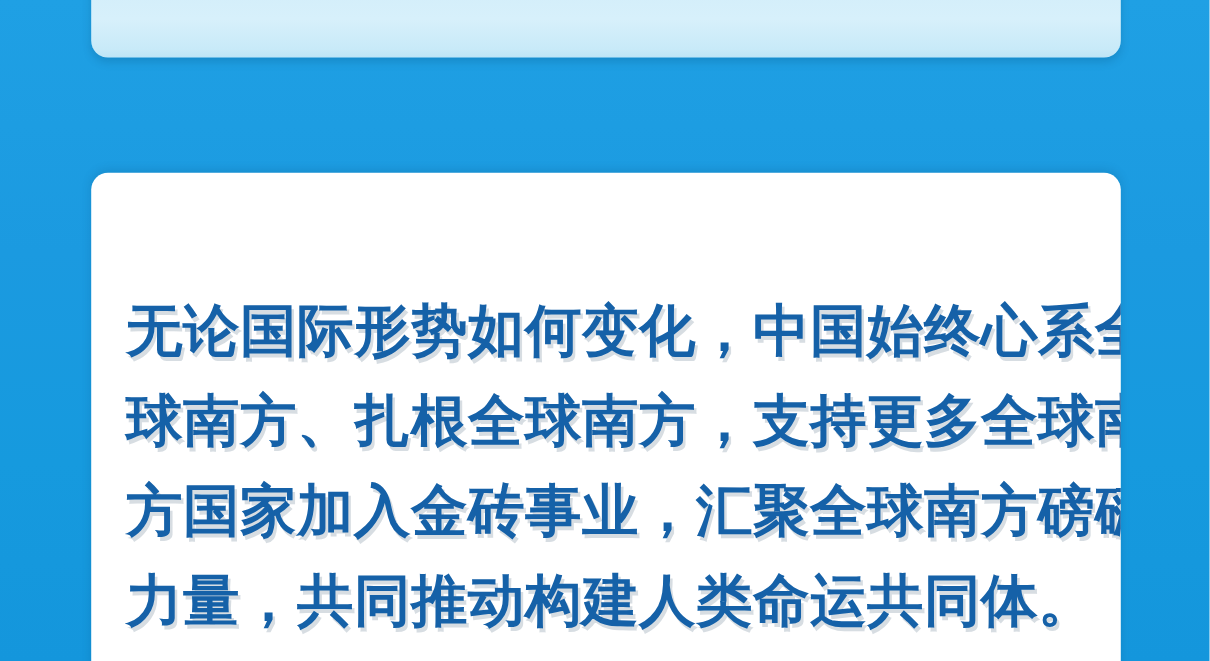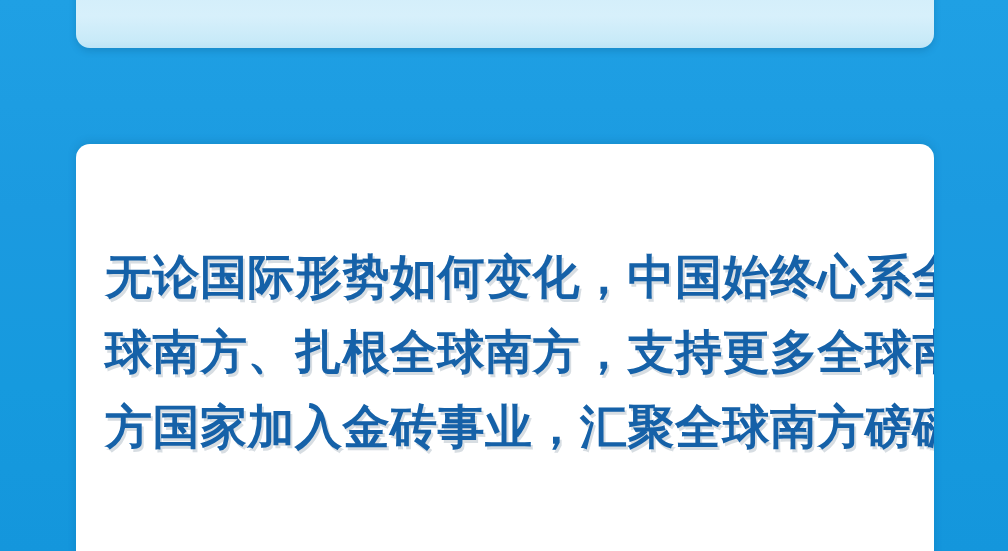--- a/index.html
+++ b/index.html
@@ -90,15 +90,16 @@
 
   <div class="top-card">
     <span></span>
   </div>
 
   <div class="quote-card">
     <div class="quote-body">
       <div class="quote-line">无论国际形势如何变化，中国始终心系全</div>
       <div class="quote-line">球南方、扎根全球南方，支持更多全球南</div>
       <div class="quote-line">方国家加入金砖事业，汇聚全球南方磅礴</div>
+      <div class="quote-line">力量，共同推动构建人类命运共同体。</div>
     </div>
   </div>
 </div>
 
 </body></html>

